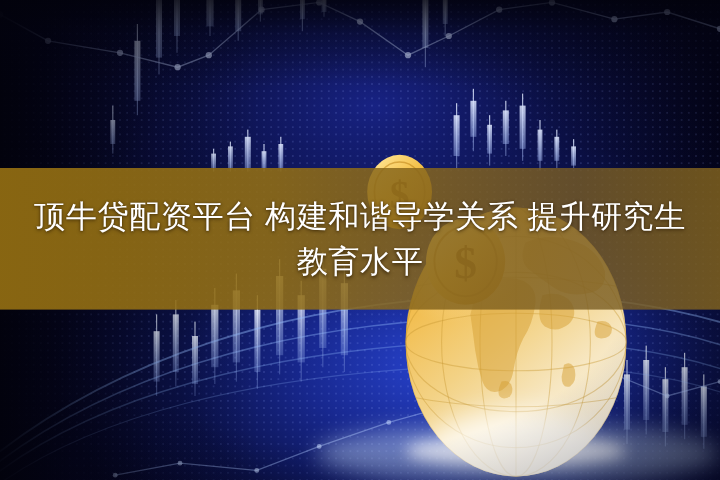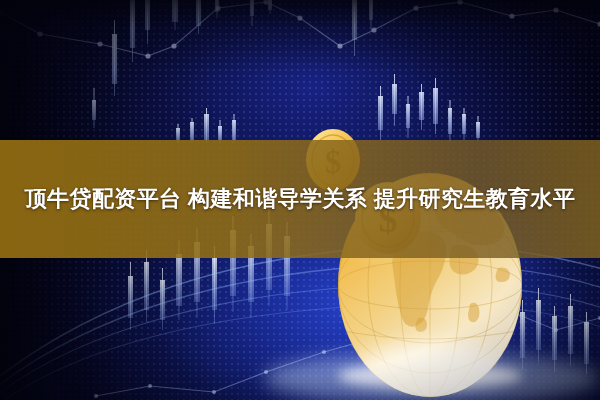--- a/index.html
+++ b/index.html
@@ -97,22 +97,22 @@
     left:0;right:0;top:140px;height:118px;
     display:flex;
     align-items:center;
     justify-content:center;
   }
   #banner-title{
     width:560px;
     margin:0;
     text-align:center;
     color:#ffffff;
-    font-size:22px;
-    font-weight:bold;
+    font-size:26px;
+    font-weight:normal;
     line-height:38px;
     letter-spacing:.4px;
     text-shadow:0 1px 3px rgba(40,24,0,.75), 0 0 1px rgba(60,36,0,.6);
     font-family:"Liberation Sans","DejaVu Sans",sans-serif;
     white-space:pre-line;
   }
 </style>
 </head>
 <body>
 

